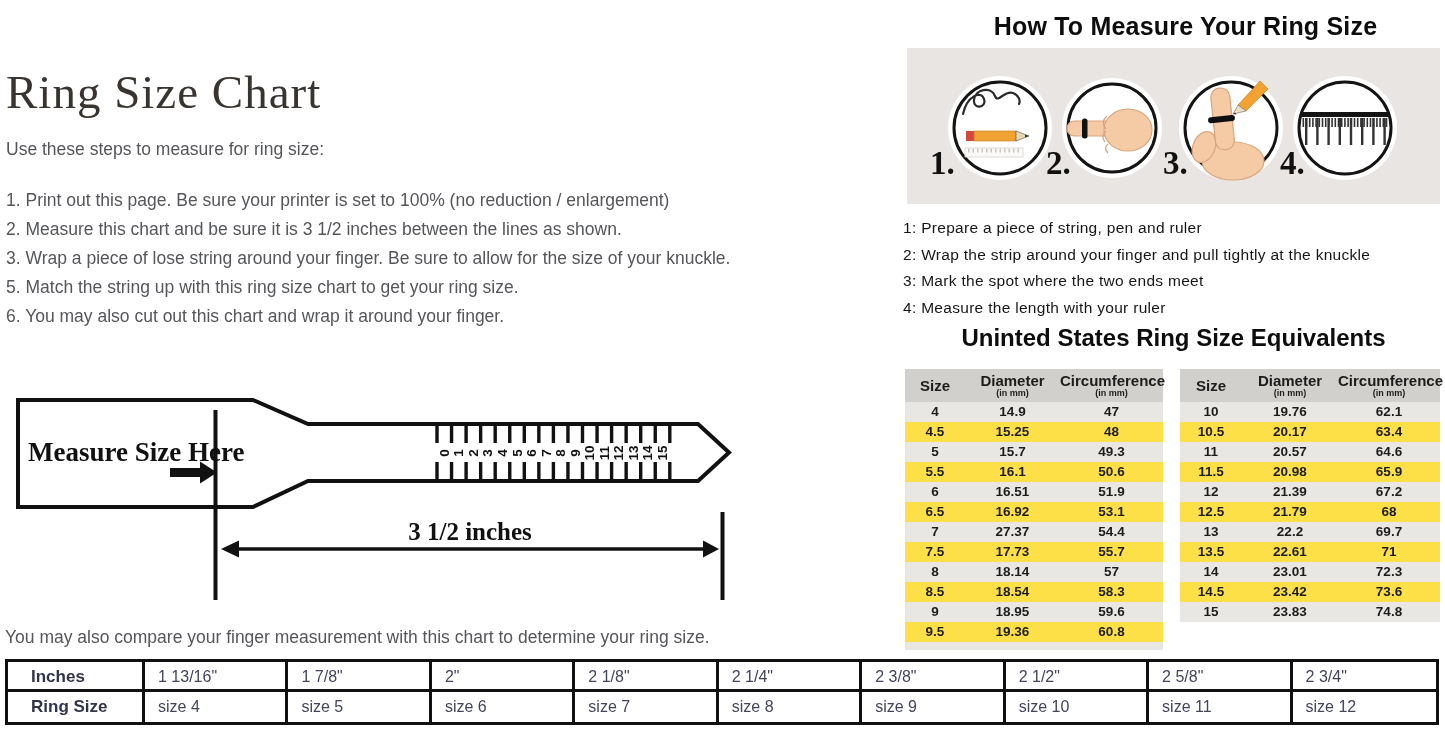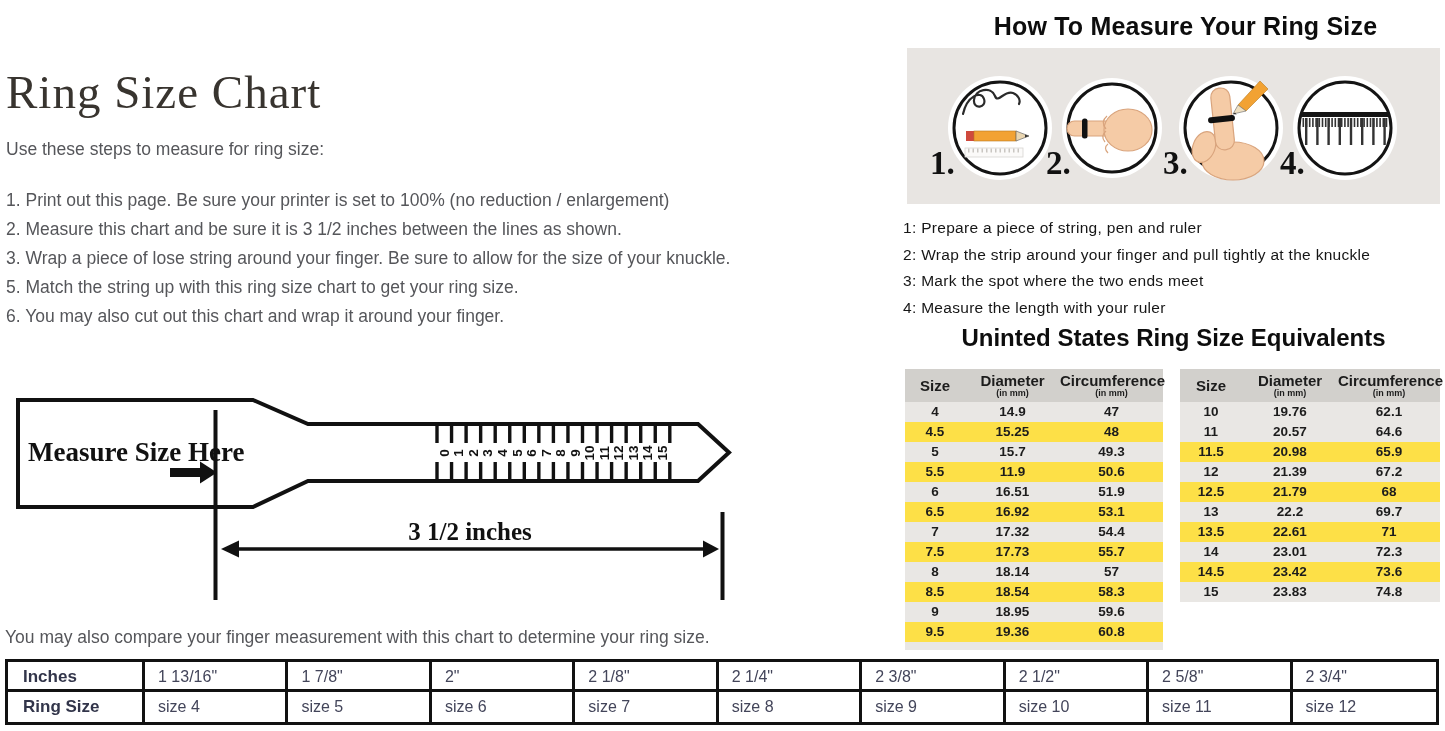--- a/index.html
+++ b/index.html
@@ -24,21 +24,21 @@
   .compare-note{position:absolute; left:5px; top:627px; font-size:17.5px; color:var(--body-text); margin:0;}
 
   
   .bottom-table{position:absolute; left:5px; top:659px; width:1434px;
     display:grid; grid-template-columns:137px repeat(9,1fr);
     border:3px solid #111; background:#fff;}
   .bt-cell{height:30px; line-height:29px; padding-left:13px; font-size:16px;
     color:var(--table-text); border-right:3px solid #111; white-space:nowrap; overflow:hidden;}
   .bt-cell.last{border-right:none;}
   .bt-cell.top{border-bottom:3px solid #111;}
-  .bt-cell.label{font-weight:bold; font-size:17px; color:var(--label-text); padding-left:15px;}
+  .bt-cell.label{font-weight:bold; font-size:17px; color:var(--label-text); padding-left:23px;}
 
   
   .how-title{position:absolute; left:905px; top:0px; width:537px; text-align:center;
     font-size:25px; font-weight:bold; color:#0d0d0d; margin:12px; letter-spacing:0.2px;}
   .how-box{position:absolute; left:907px; top:48px; width:533px; height:156px; background:var(--box-gray);}
   .how-steps{position:absolute; left:903px; top:215px; width:540px;}
   .how-steps p{margin:0; font-size:15.5px; line-height:26.5px; color:#161616; letter-spacing:0.3px;}
   .equiv-title{position:absolute; left:905px; top:324px; width:537px; text-align:center;
     font-size:24px; font-weight:bold; color:#0d0d0d; margin:0;}
 
@@ -288,36 +288,36 @@
         <div>15.25</div>
         <div>48</div>
       </div>
       <div class="us-row shaded">
         <div>5</div>
         <div>15.7</div>
         <div>49.3</div>
       </div>
       <div class="us-row">
         <div>5.5</div>
-        <div>11.9</div>
+        <div>16.1</div>
         <div>50.6</div>
       </div>
       <div class="us-row shaded">
         <div>6</div>
         <div>16.51</div>
         <div>51.9</div>
       </div>
       <div class="us-row">
         <div>6.5</div>
         <div>16.92</div>
         <div>53.1</div>
       </div>
       <div class="us-row shaded">
         <div>7</div>
-        <div>17.32</div>
+        <div>27.37</div>
         <div>54.4</div>
       </div>
       <div class="us-row">
         <div>7.5</div>
         <div>17.73</div>
         <div>55.7</div>
       </div>
       <div class="us-row shaded">
         <div>8</div>
         <div>18.14</div>
@@ -344,20 +344,25 @@
       <div class="us-header">
         <div>Size</div>
         <div>Diameter<span class="unit">(in mm)</span></div>
         <div>Circumference<span class="unit">(in mm)</span></div>
       </div>
       <div class="us-row shaded">
         <div>10</div>
         <div>19.76</div>
         <div>62.1</div>
       </div>
+      <div class="us-row">
+        <div>10.5</div>
+        <div>20.17</div>
+        <div>63.4</div>
+      </div>
       <div class="us-row shaded">
         <div>11</div>
         <div>20.57</div>
         <div>64.6</div>
       </div>
       <div class="us-row">
         <div>11.5</div>
         <div>20.98</div>
         <div>65.9</div>
       </div>

